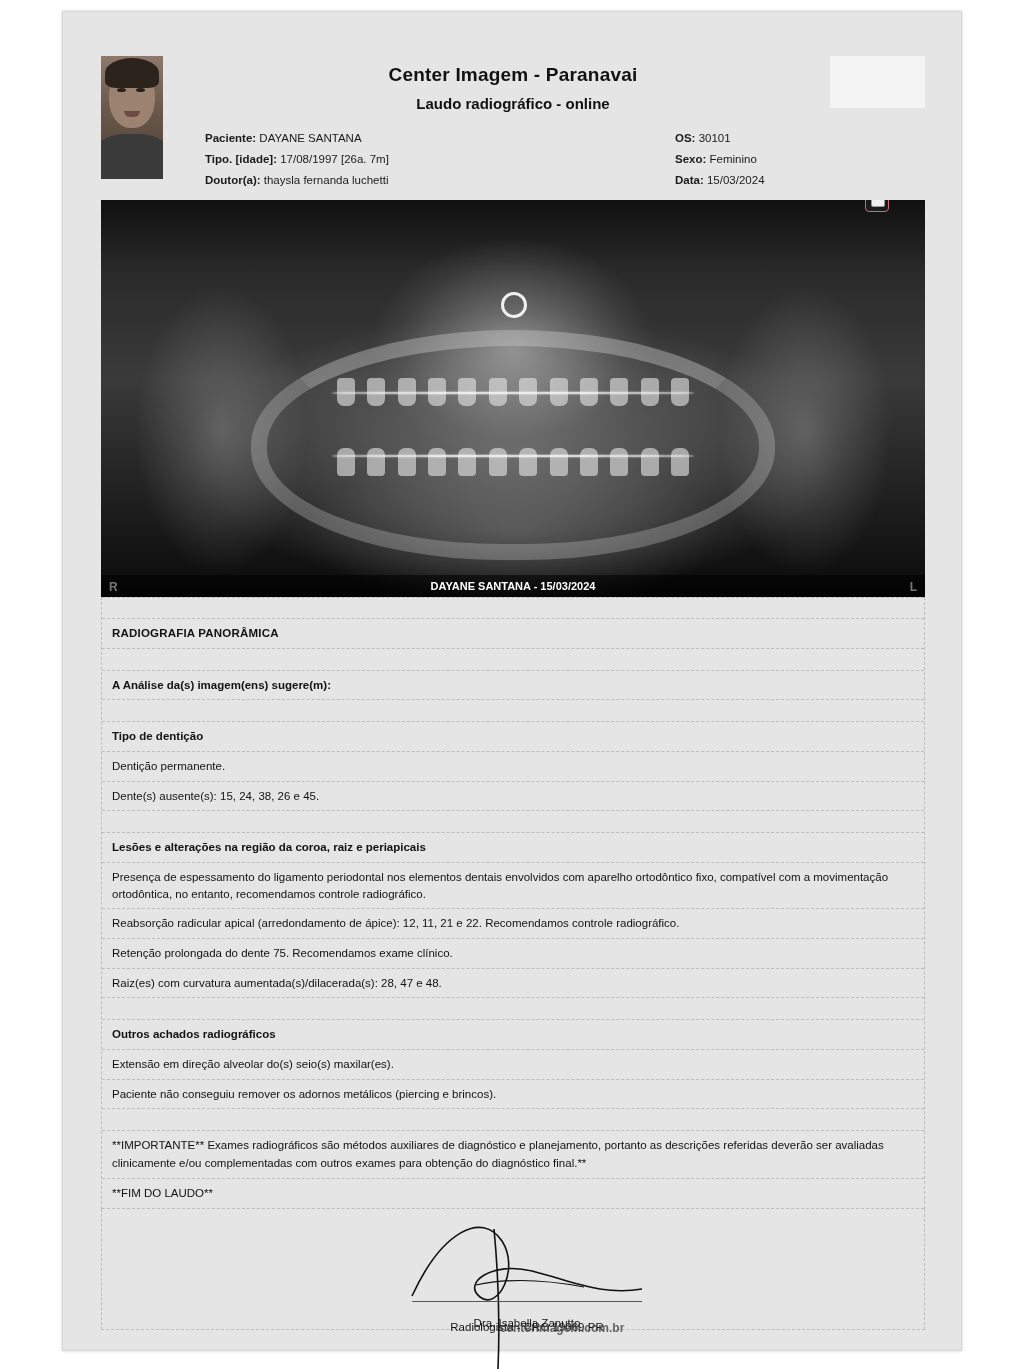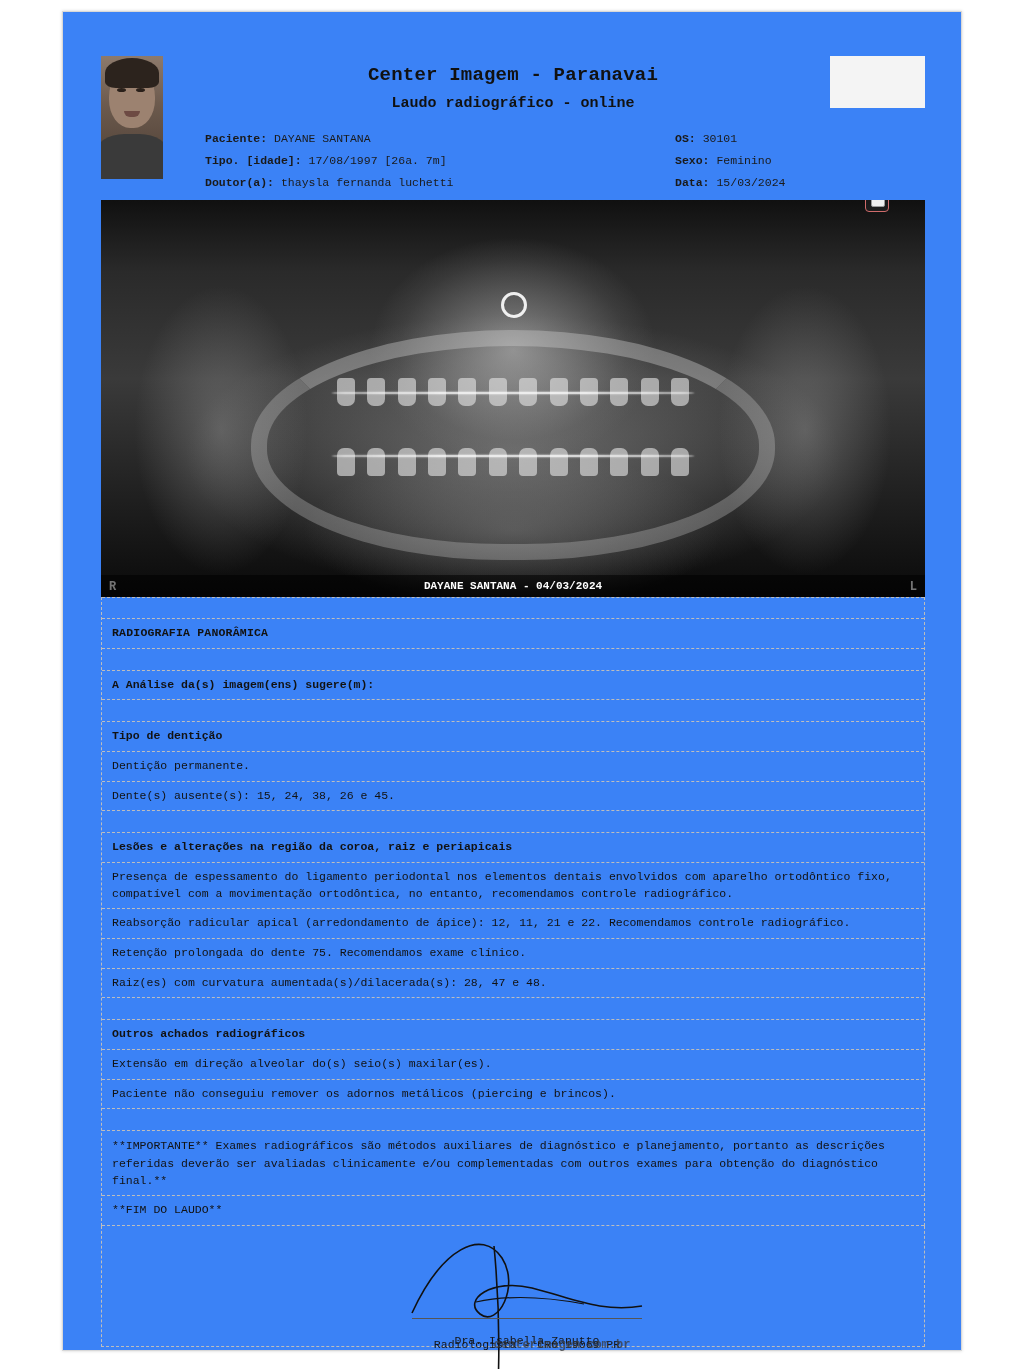--- a/index.html
+++ b/index.html
@@ -15,25 +15,24 @@
     background: #ffffff;
     margin: 0 auto;
     overflow: hidden;
   }
   .sheet {
     position: absolute;
     left: 62px;
     top: 11px;
     width: 900px;
     height: 1340px;
-    background: #3b82f6;
+    background: #e5e5e5;
     border: 1px solid #d8d8d8;
     box-shadow: 0 0 3px rgba(0,0,0,0.18);
     box-sizing: border-box;
-    font-family: Liberation Mono, monospace;
   }
   .content {
     position: absolute;
     left: 38px;
     top: 38px;
     width: 824px;
   }
 
   
   .header {
@@ -410,21 +409,21 @@
               <div class="tooth"></div>
             <div class="tooth"></div>
               <div class="tooth"></div>
               <div class="tooth"></div>
           </div>
           <div class="bracket-wire-l"></div>
           <div class="piercing"></div>
         </div>
         <div class="side-r">R</div>
         <div class="side-l">L</div>
-        <div class="footer-bar">DAYANE SANTANA - 04/03/2024</div>
+        <div class="footer-bar">DAYANE SANTANA - 15/03/2024</div>
         <div class="tooth-highlight">
           <div class="glyph"></div>
         </div>
       </div>
 
       <div class="report">
         <div class="row blank top"></div>
         <div class="row section-title">RADIOGRAFIA PANORÂMICA</div>
         <div class="row blank"></div>
         <div class="row head">A Análise da(s) imagem(ens) sugere(m):</div>

